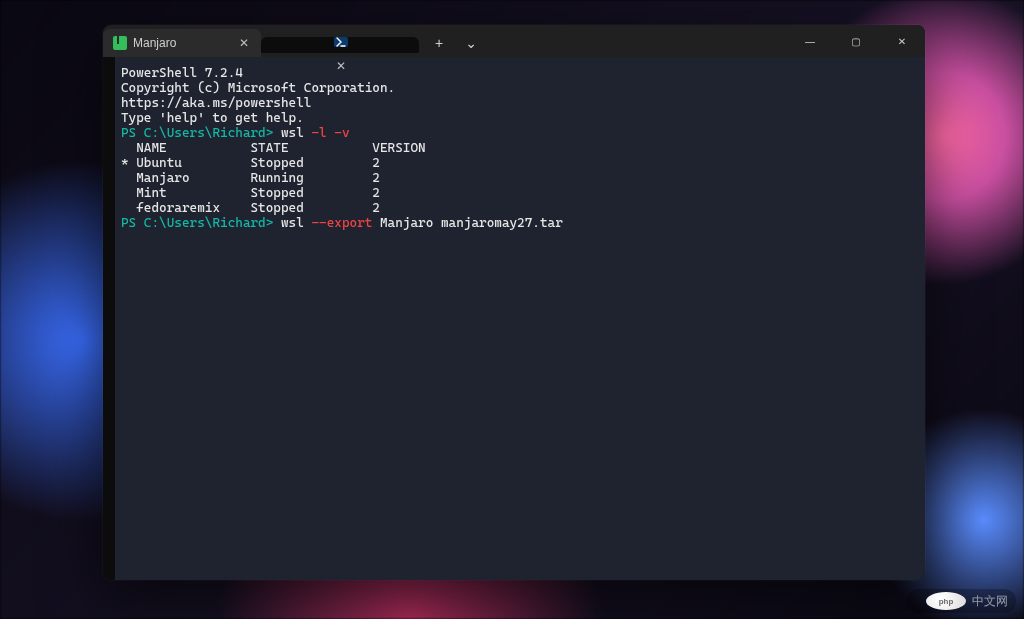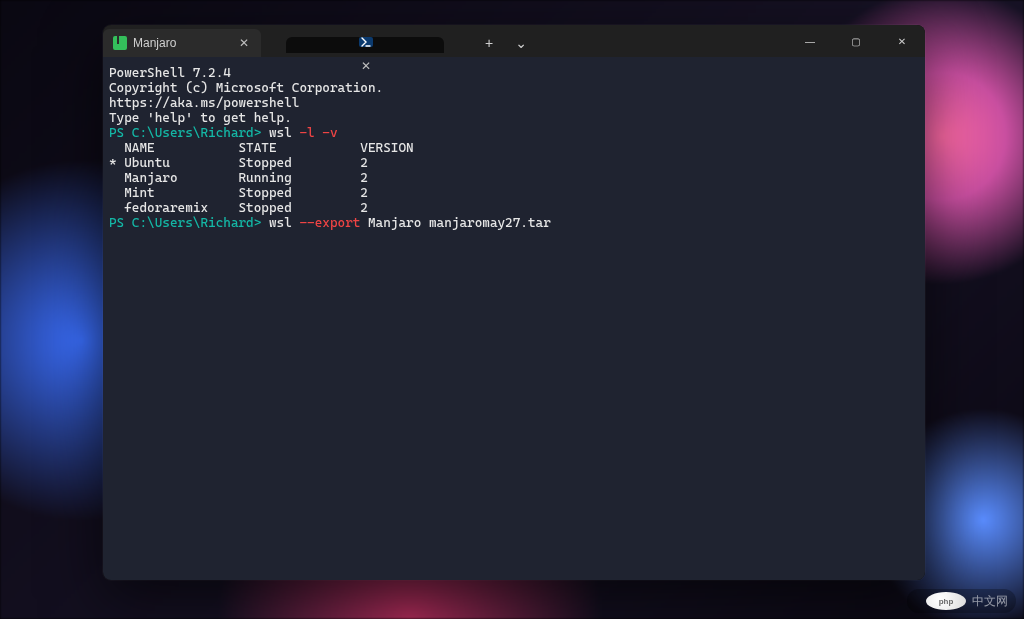--- a/index.html
+++ b/index.html
@@ -39,21 +39,20 @@
     display: flex;
     flex-direction: column;
   }
 
   .titlebar {
     height: 32px;
     background: #202020;
     display: flex;
     align-items: stretch;
     user-select: none;
-    gap: 25px;
   }
 
   .tab {
     display: flex;
     align-items: center;
     gap: 6px;
     padding: 0 8px 0 10px;
     font-size: 12px;
     color: #cfcfcf;
     min-width: 140px;
@@ -155,20 +154,21 @@
   .terminal-body {
     flex: 1;
     background: #1f2330;
     padding: 8px 6px 6px 6px;
     font-family: "Cascadia Mono", Consolas, "Courier New", monospace;
     font-size: 13px;
     line-height: 15px;
     color: #e6e6e6;
     white-space: pre;
     overflow: hidden;
+    margin-left: 12px;
   }
   .terminal-body .dim { color: #ef4444; }
   .terminal-body .prompt { color: #14b8a6; }
   .terminal-body .row { display: block; }
 
   .watermark {
     position: absolute;
     right: 8px;
     bottom: 6px;
     display: flex;

